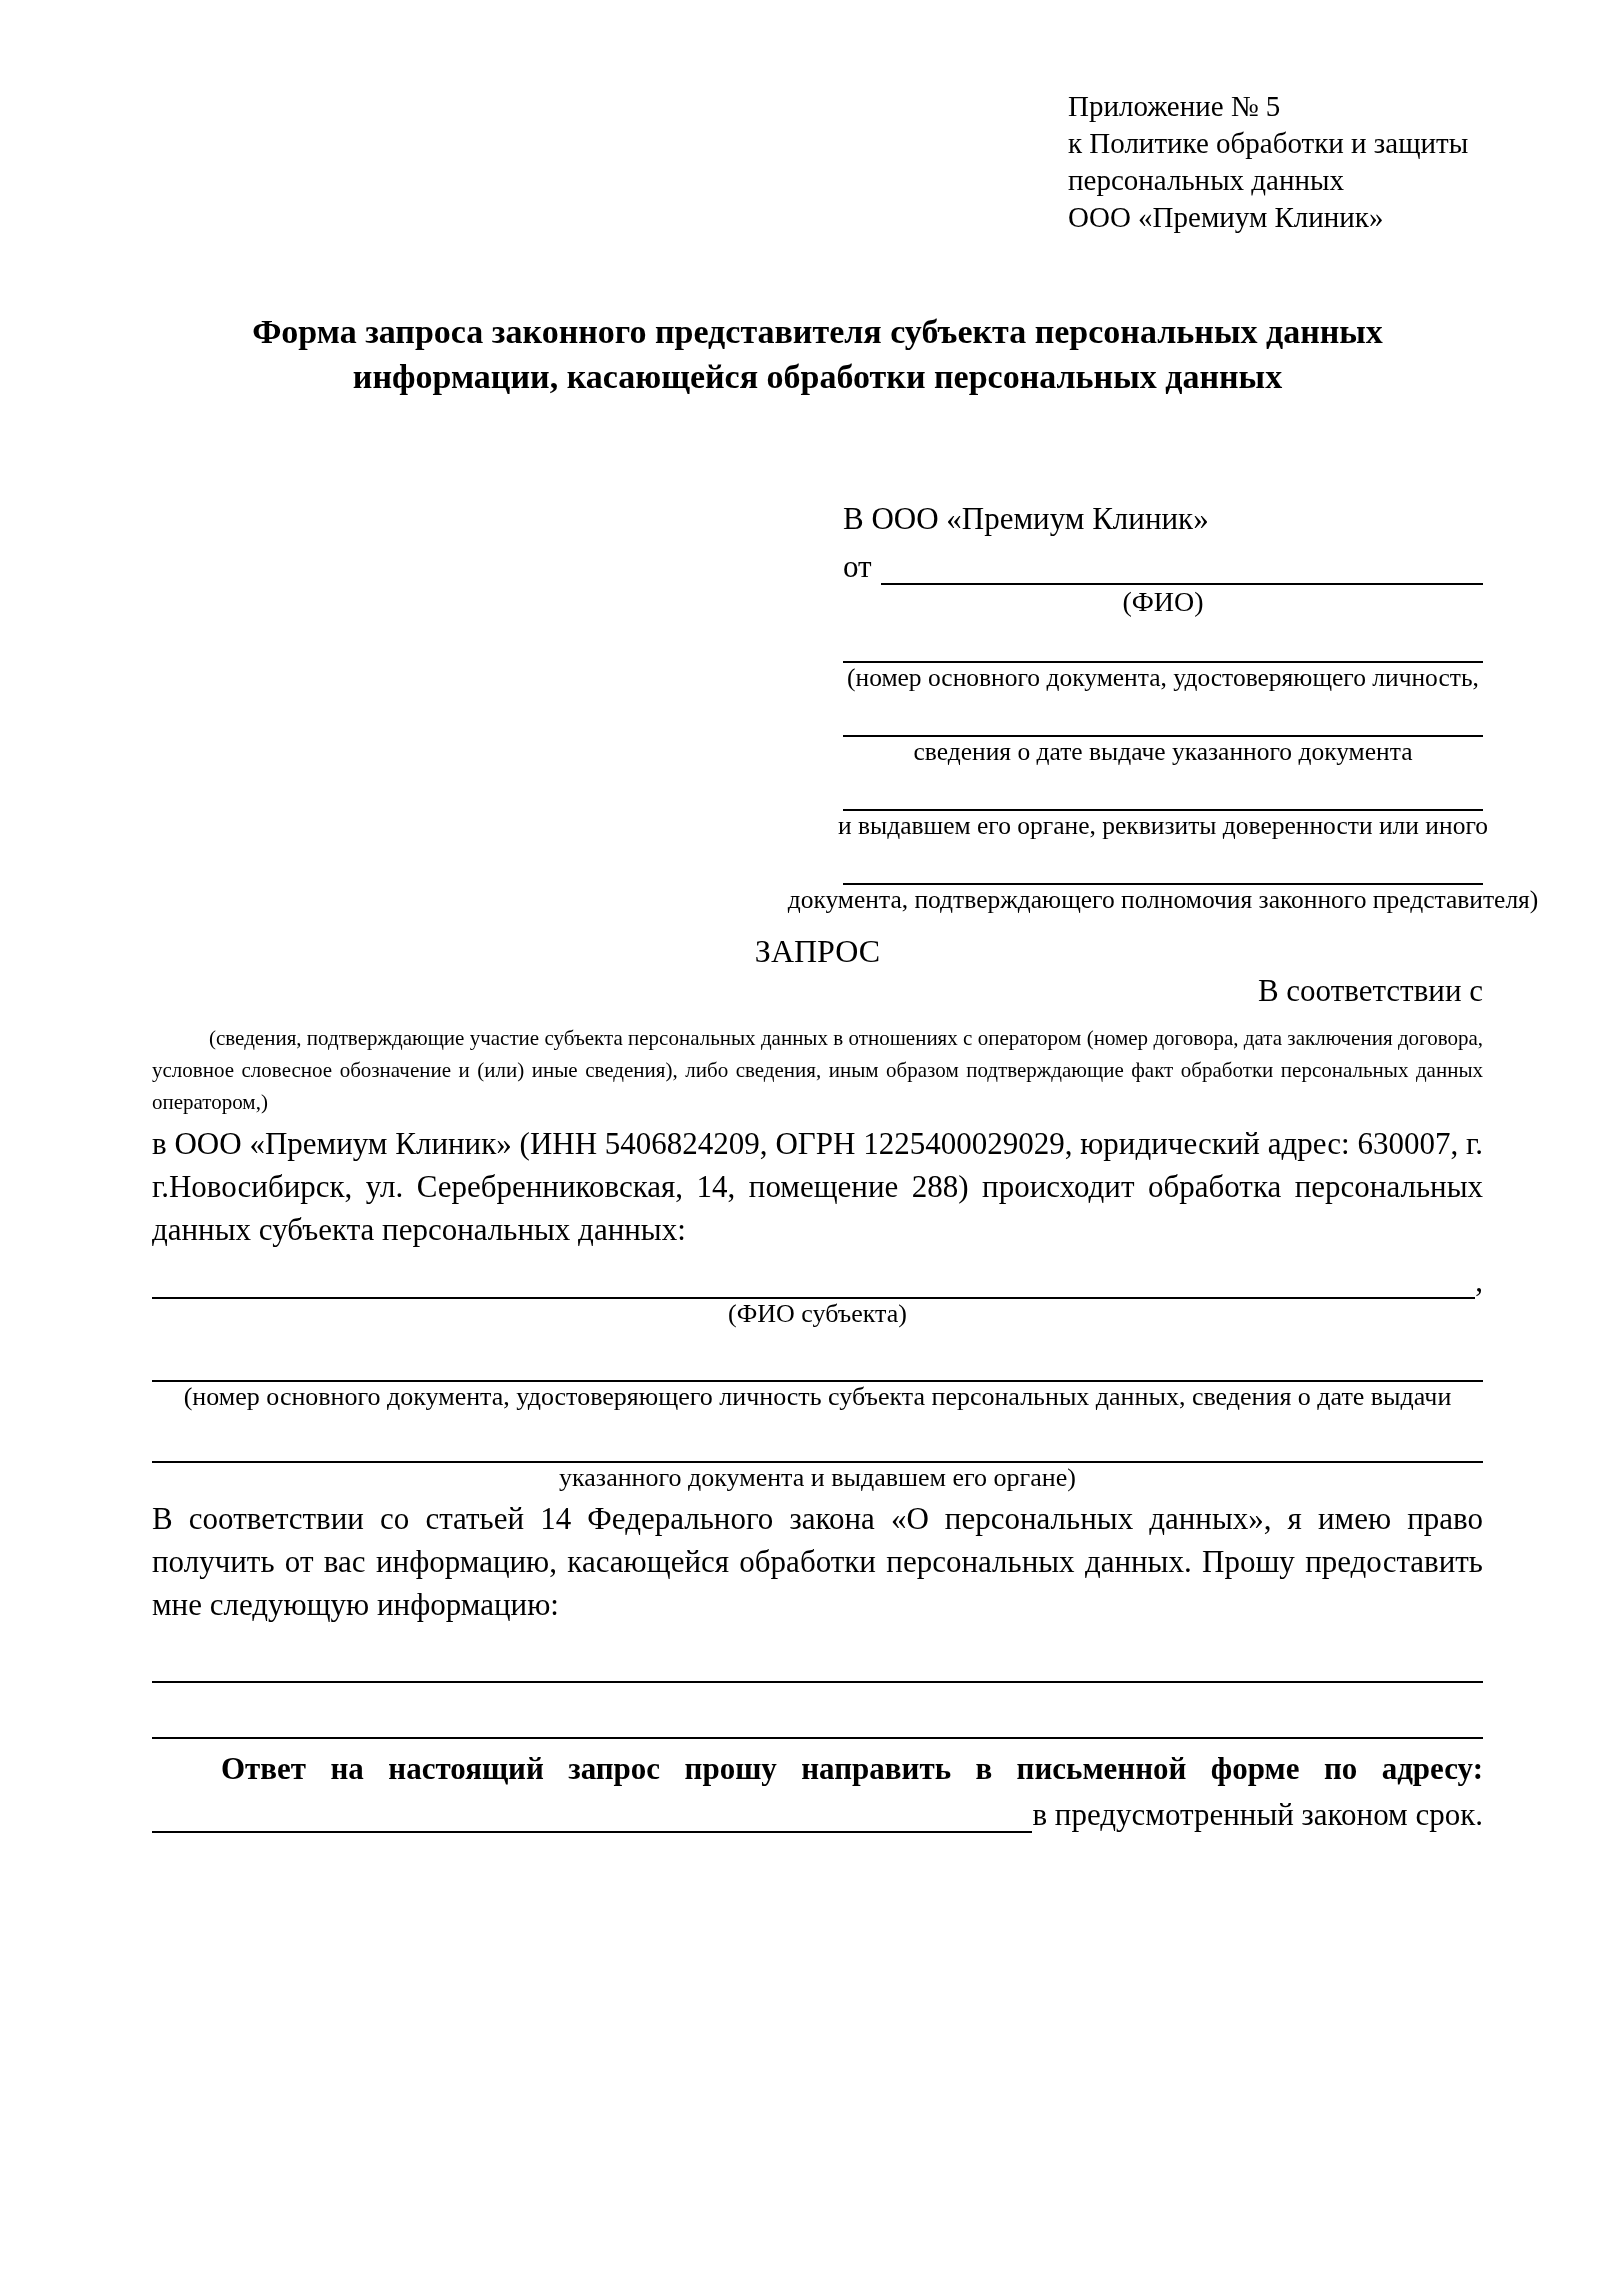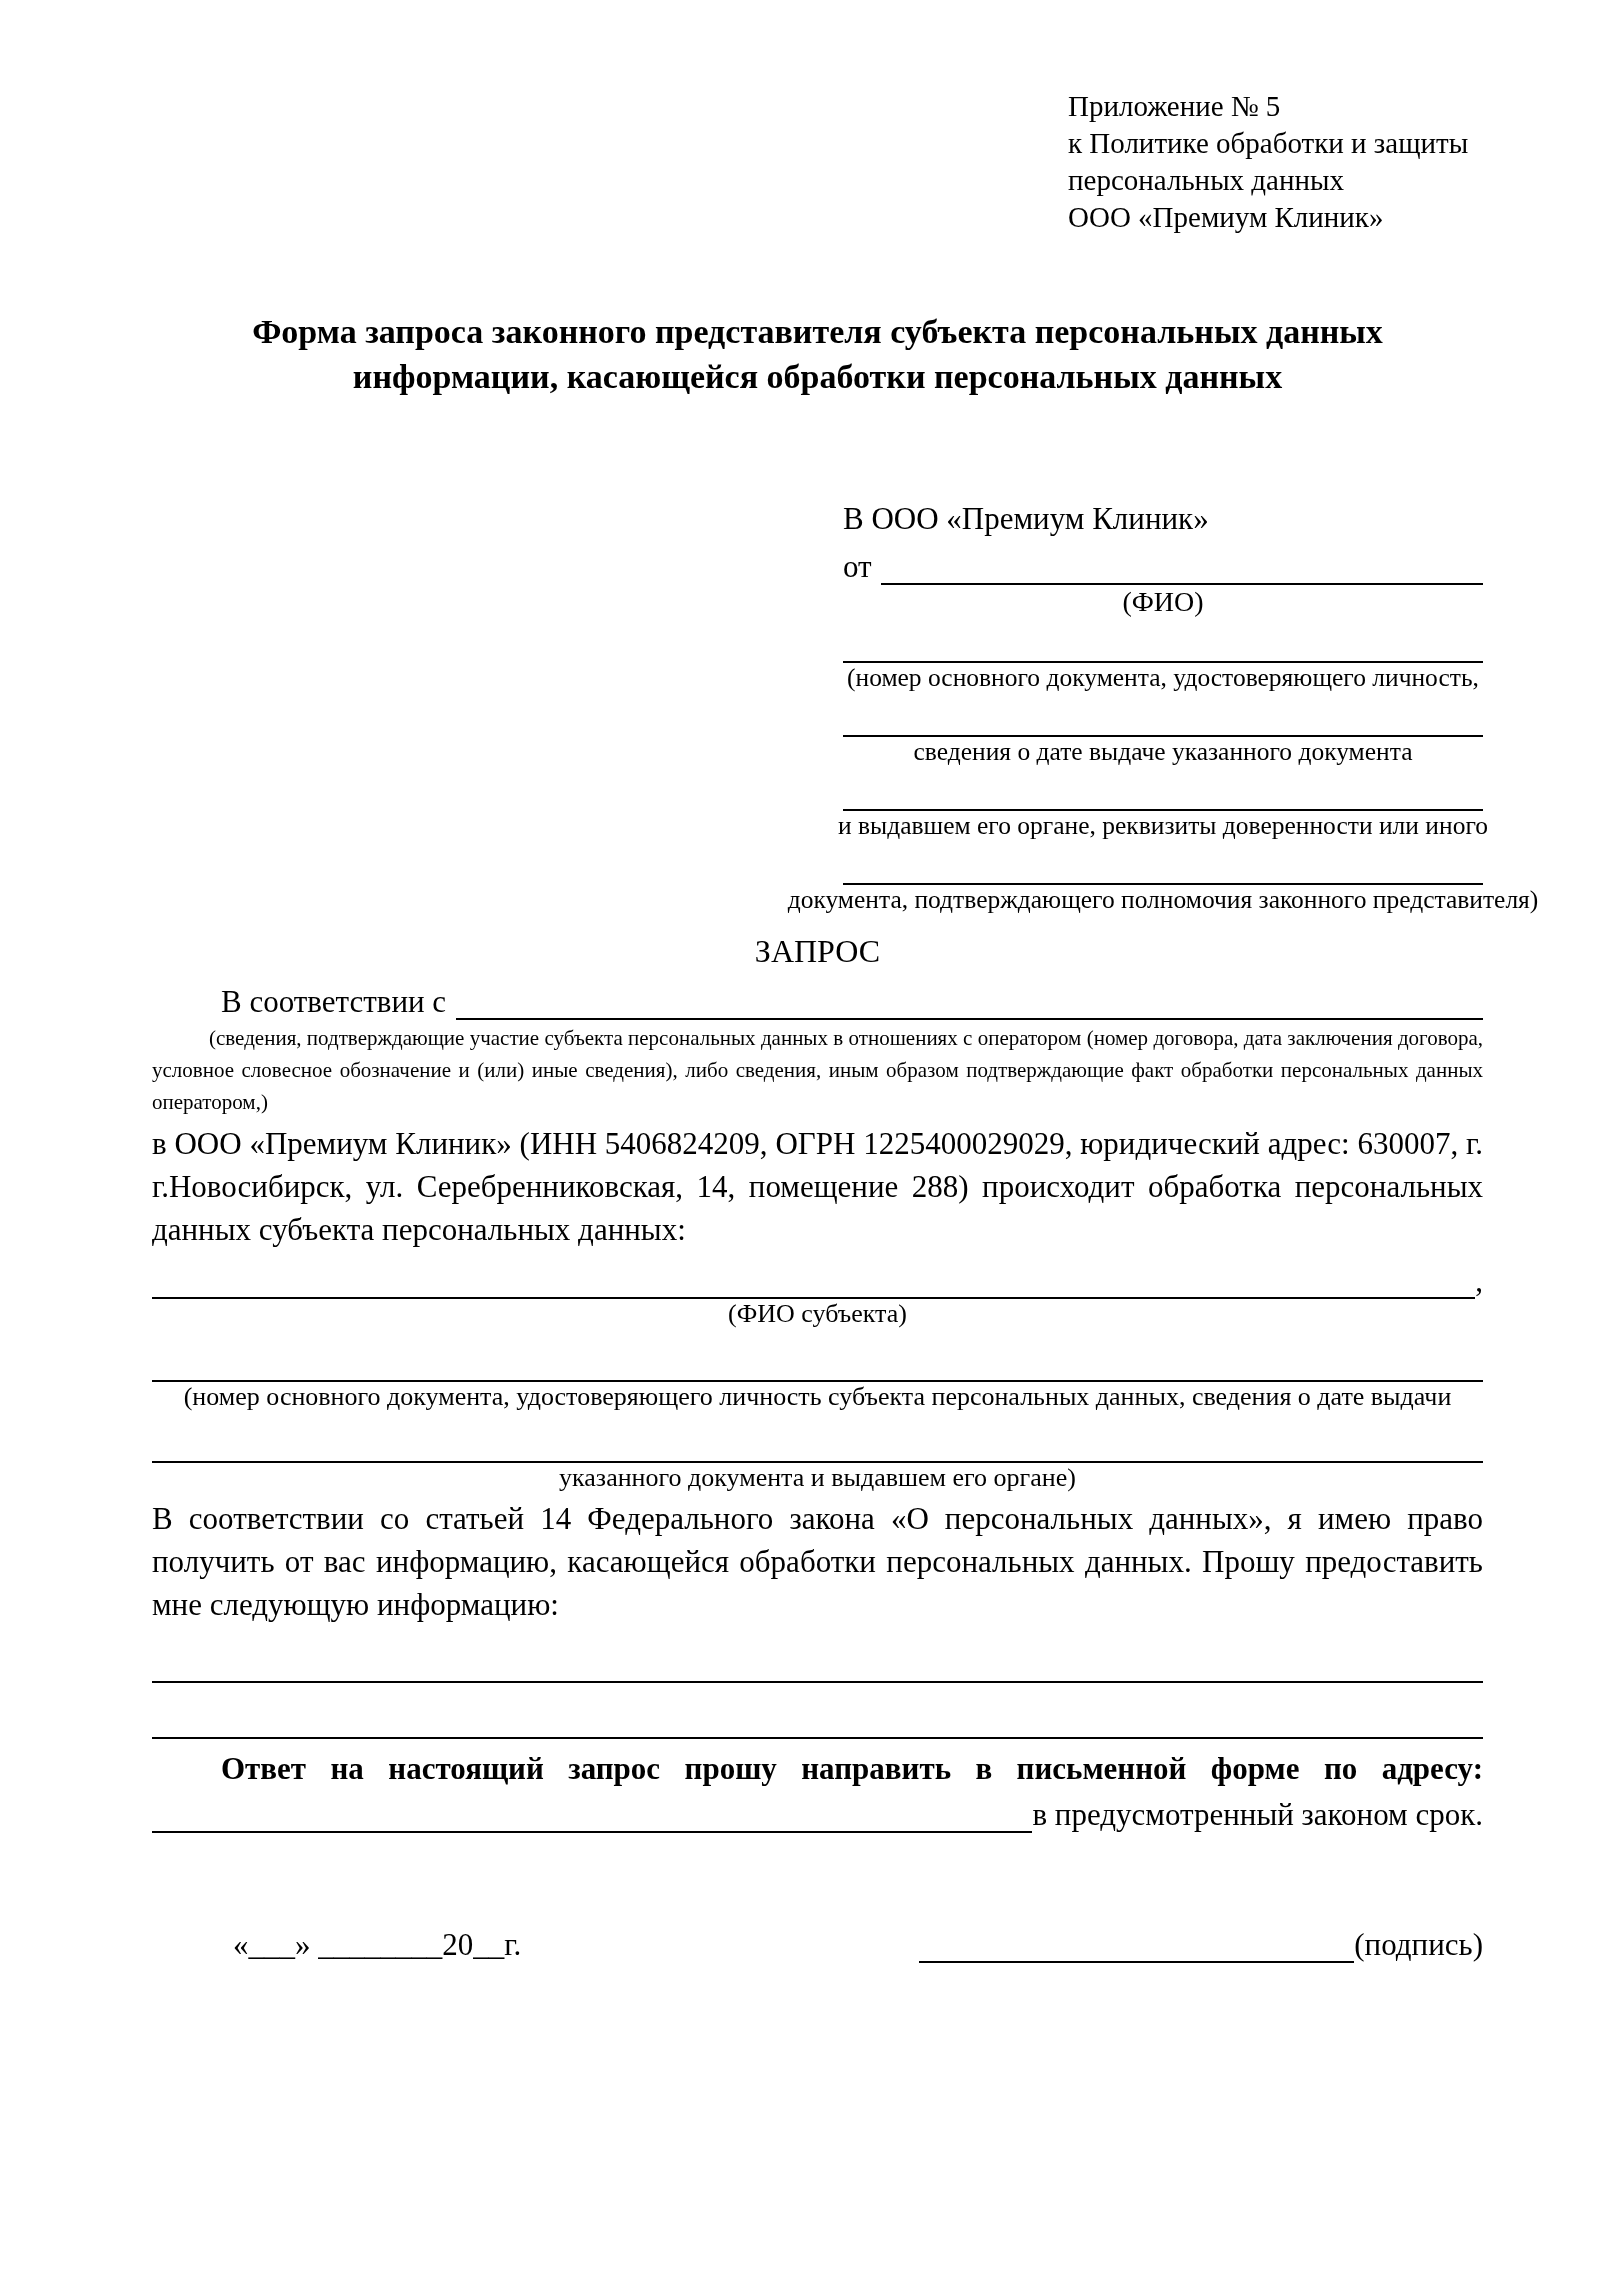--- a/index.html
+++ b/index.html
@@ -25,21 +25,21 @@
   .row { display:flex; align-items:flex-end; }
   .fill { flex:1 1 auto; border-bottom:2.9px solid #000; }
   .from-row { height:45px; }
   .from-row .fill { margin-left:9.8px; }
   .fio-caption { text-align:center; font-size:28px; line-height:33px; }
   .addr-field .line { height:43px; border-bottom:2.9px solid #000; }
   .addr-field .cap { text-align:center; font-size:25.5px; line-height:29px; margin:0 -108px; }
   .addr-field:first-of-type .line { height:27.4px; }
   
   .request-heading { text-align:center; font-size:32px; line-height:43px; margin-top:15.7px; }
-  .intro-row { height:47px; font-size:31px; }
+  .intro-row { height:47px; font-size:31px;flex-direction:column; }
   .intro-row .label { margin-left:69px; white-space:nowrap; }
   .intro-row .fill { margin-left:9.8px; }
   .small-note { font-size:21px; line-height:32px; text-align:justify; text-indent:57px; margin-top:2px; }
   .body-par { font-size:31px; line-height:43px; text-align:justify; margin-top:3.9px; }
   .subject-row { height:43px; font-size:31px; margin-top:5.9px; }
   .center-cap { text-align:center; font-size:26px; line-height:30px; }
   .blank-field { height:45px; border-bottom:2.9px solid #000; }
   .big-blank-1 { height:51px; margin-top:3.9px; border-bottom:2.9px solid #000; }
   .big-blank-2 { height:54px; border-bottom:2.9px solid #000; }
   .answer-par { font-size:31px; line-height:43px; text-align:justify; text-align-last:justify; text-indent:69px; margin-top:7.8px;font-weight:bold; }
@@ -121,22 +121,15 @@
   <div class="big-blank-1"></div>
   <div class="big-blank-2"></div>
 
   <div class="answer-par">Ответ на настоящий запрос прошу направить в письменной форме по адресу:</div>
 
   <div class="row answer-row">
     <span class="fill"></span>
     <span class="tail">в предусмотренный законом срок.</span>
   </div>
 
-  <div class="signature-row">
-    <span class="sig-date">«___» ________20__г.</span>
-    <span class="sig-right">
-      <span class="fill"></span>
-      <span class="cap">(подпись)</span>
-    </span>
-  </div>
 
 </div>
 
 
 </body></html>

